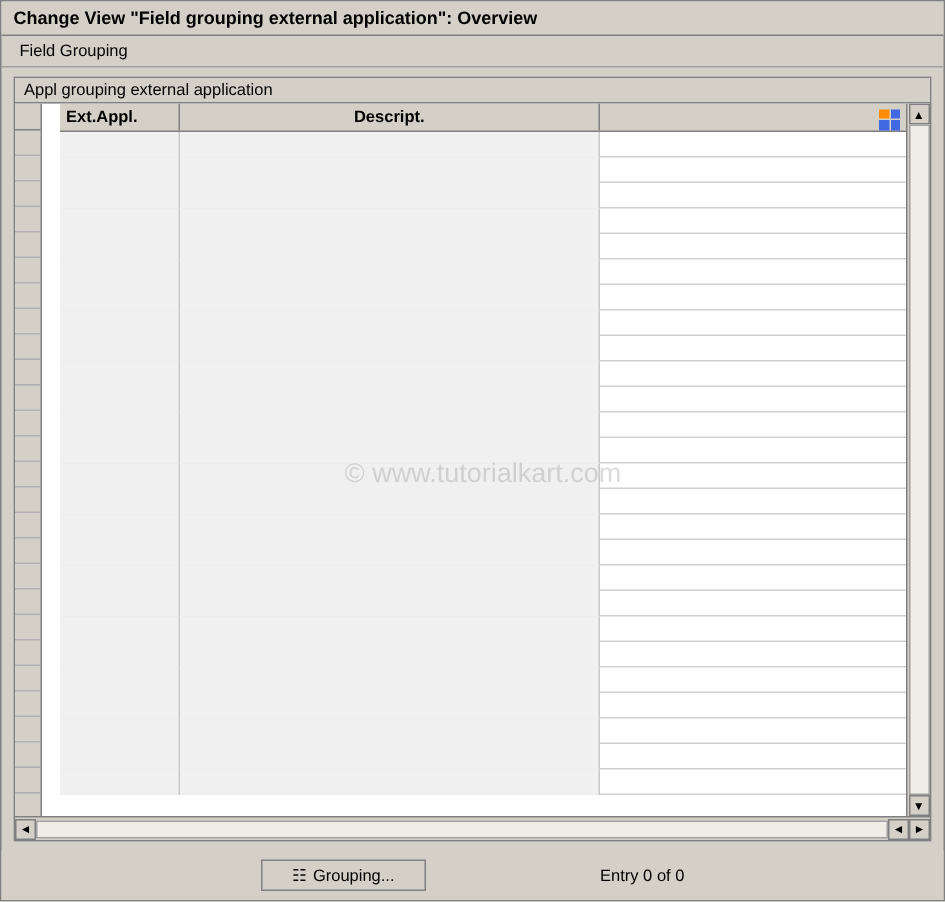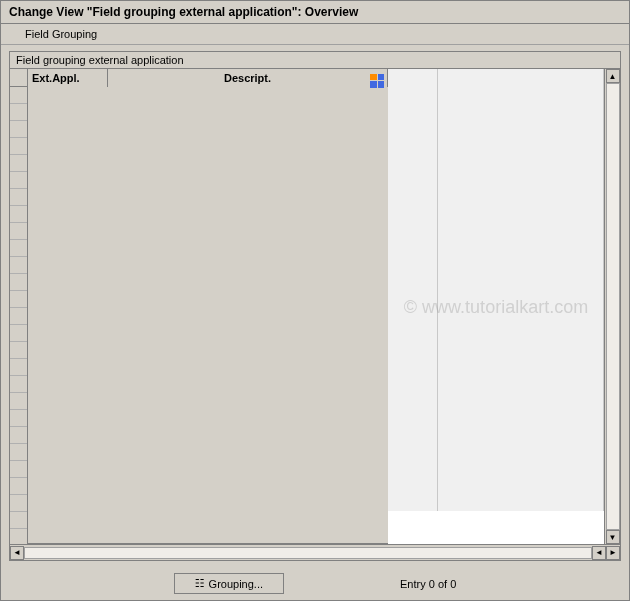--- a/index.html
+++ b/index.html
@@ -24,21 +24,21 @@
     .title-bar {
       background: #d4d0c8;
       padding: 4px 8px;
       font-size: 12px;
       font-weight: bold;
       border-bottom: 1px solid #808080;
       color: #000;
     }
 
     .toolbar {
-      padding: 4px 24px;
+      padding: 4px 12px;
       border-bottom: 1px solid #a0a0a0;
       font-size: 11px;
       color: #000;
     }
 
     .main-content {
       flex: 1;
       padding: 6px 8px;
       display: flex;
       flex-direction: column;
@@ -75,22 +75,23 @@
     }
 
     .row-number-cell {
       height: 17px;
       border-bottom: 1px solid #b0b0b0;
     }
 
     .grid-wrapper {
       flex: 1;
       display: flex;
-      flex-direction: row;
+      flex-direction: column;
       overflow: hidden;
+      margin-left: 12px;
     }
 
     .table-header {
       display: flex;
       background: #d4d0c8;
       border-bottom: 1px solid #808080;
       position: relative;
     }
 
     .col-header {
@@ -254,21 +255,21 @@
   </div>
 
   <div class="toolbar">
     <span>Field Grouping</span>
   </div>
 
   <div class="main-content">
     <div class="table-container">
 
       <div class="table-title">
-        <span>Field grouping external application</span>
+        <span>Appl grouping external application</span>
       </div>
 
       <div class="table-area">
 
         <div class="row-numbers">
 
           <div style="height:18px; border-bottom:1px solid #808080;"></div>
 
           <div class="row-number-cell"></div>
           <div class="row-number-cell"></div>

